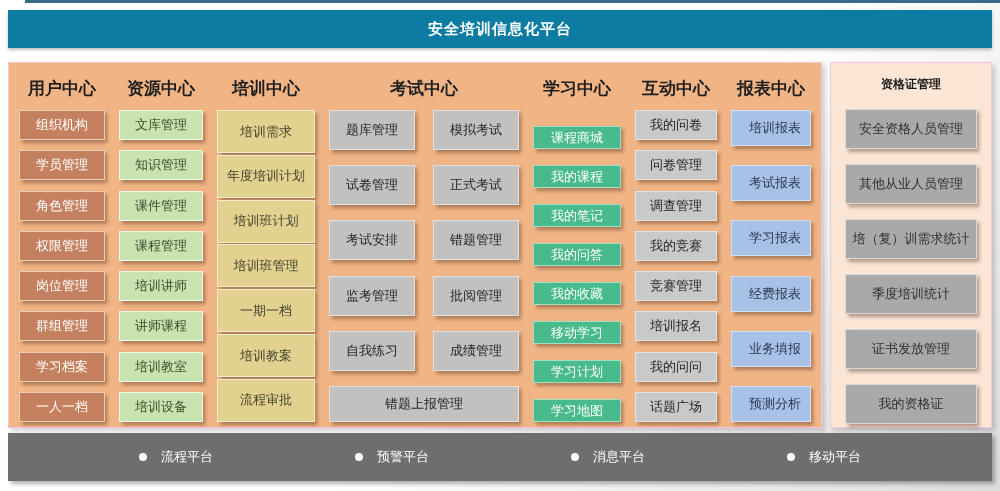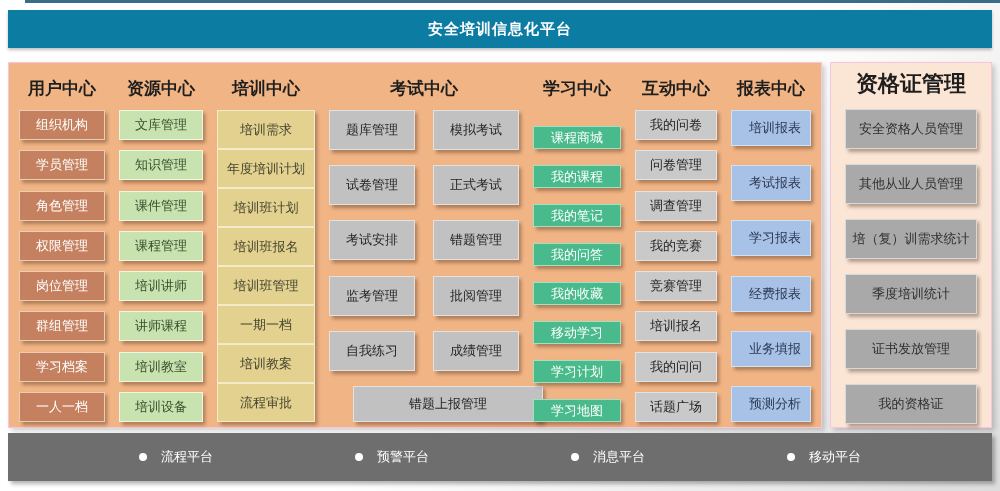--- a/index.html
+++ b/index.html
@@ -66,24 +66,24 @@
   .c-int{background:var(--interaction-btn-bg);color:var(--interaction-btn-text);border-color:#e3e3e3;}
   .c-rpt{background:var(--report-btn-bg);color:var(--report-btn-text);border-color:#d3e1f5;padding-left:8px;}
   .c-side{background:var(--side-btn-bg);color:var(--side-btn-text);border-color:#d9d9d9;}
   .exam-col{width:190px;}
   .exam-grid{
     height:312px;display:grid;
     grid-template-columns:86px 86px;
     grid-template-rows:repeat(5,40px) 36px;
     justify-content:space-between;align-content:space-between;
   }
-  .exam-grid .full{grid-column:1 / -1;width:190px;margin-left:24px;}
+  .exam-grid .full{grid-column:1 / -1;width:190px;}
   .side-title{
     margin:0 0 10px 0;height:30px;line-height:30px;
-    font-size:22px;font-weight:bold;color:#1e1e1e;text-align:center;
+    font-size:12px;font-weight:bold;color:#1e1e1e;text-align:center;
   }
   .side-btns{
     height:315px;display:flex;flex-direction:column;
     justify-content:space-between;align-items:center;
   }
   .side-btns .btn{width:132px;font-size:13px;}
   .footer-bar{
     position:absolute;left:8px;top:433px;width:984px;height:48px;
     background:var(--footer-bg);
     box-shadow:3px 3px 4px rgba(0,0,0,.3);
@@ -132,21 +132,20 @@
       <div class="btn c-res w2 h30">培训设备</div>
     </div>
   </section>
 
   <section class="col">
     <h2 class="col-title">培训中心</h2>
     <div class="btns">
       <div class="btn c-trn w3 h32">培训需求</div>
       <div class="btn c-trn w3 h32">年度培训计划</div>
       <div class="btn c-trn w3 h32">培训班计划</div>
-      <div class="btn c-trn w3 h32">培训班报名</div>
       <div class="btn c-trn w3 h32">培训班管理</div>
       <div class="btn c-trn w3 h32">一期一档</div>
       <div class="btn c-trn w3 h32">培训教案</div>
       <div class="btn c-trn w3 h32">流程审批</div>
     </div>
   </section>
 
   <section class="col exam-col">
     <h2 class="col-title">考试中心</h2>
     <div class="exam-grid">

